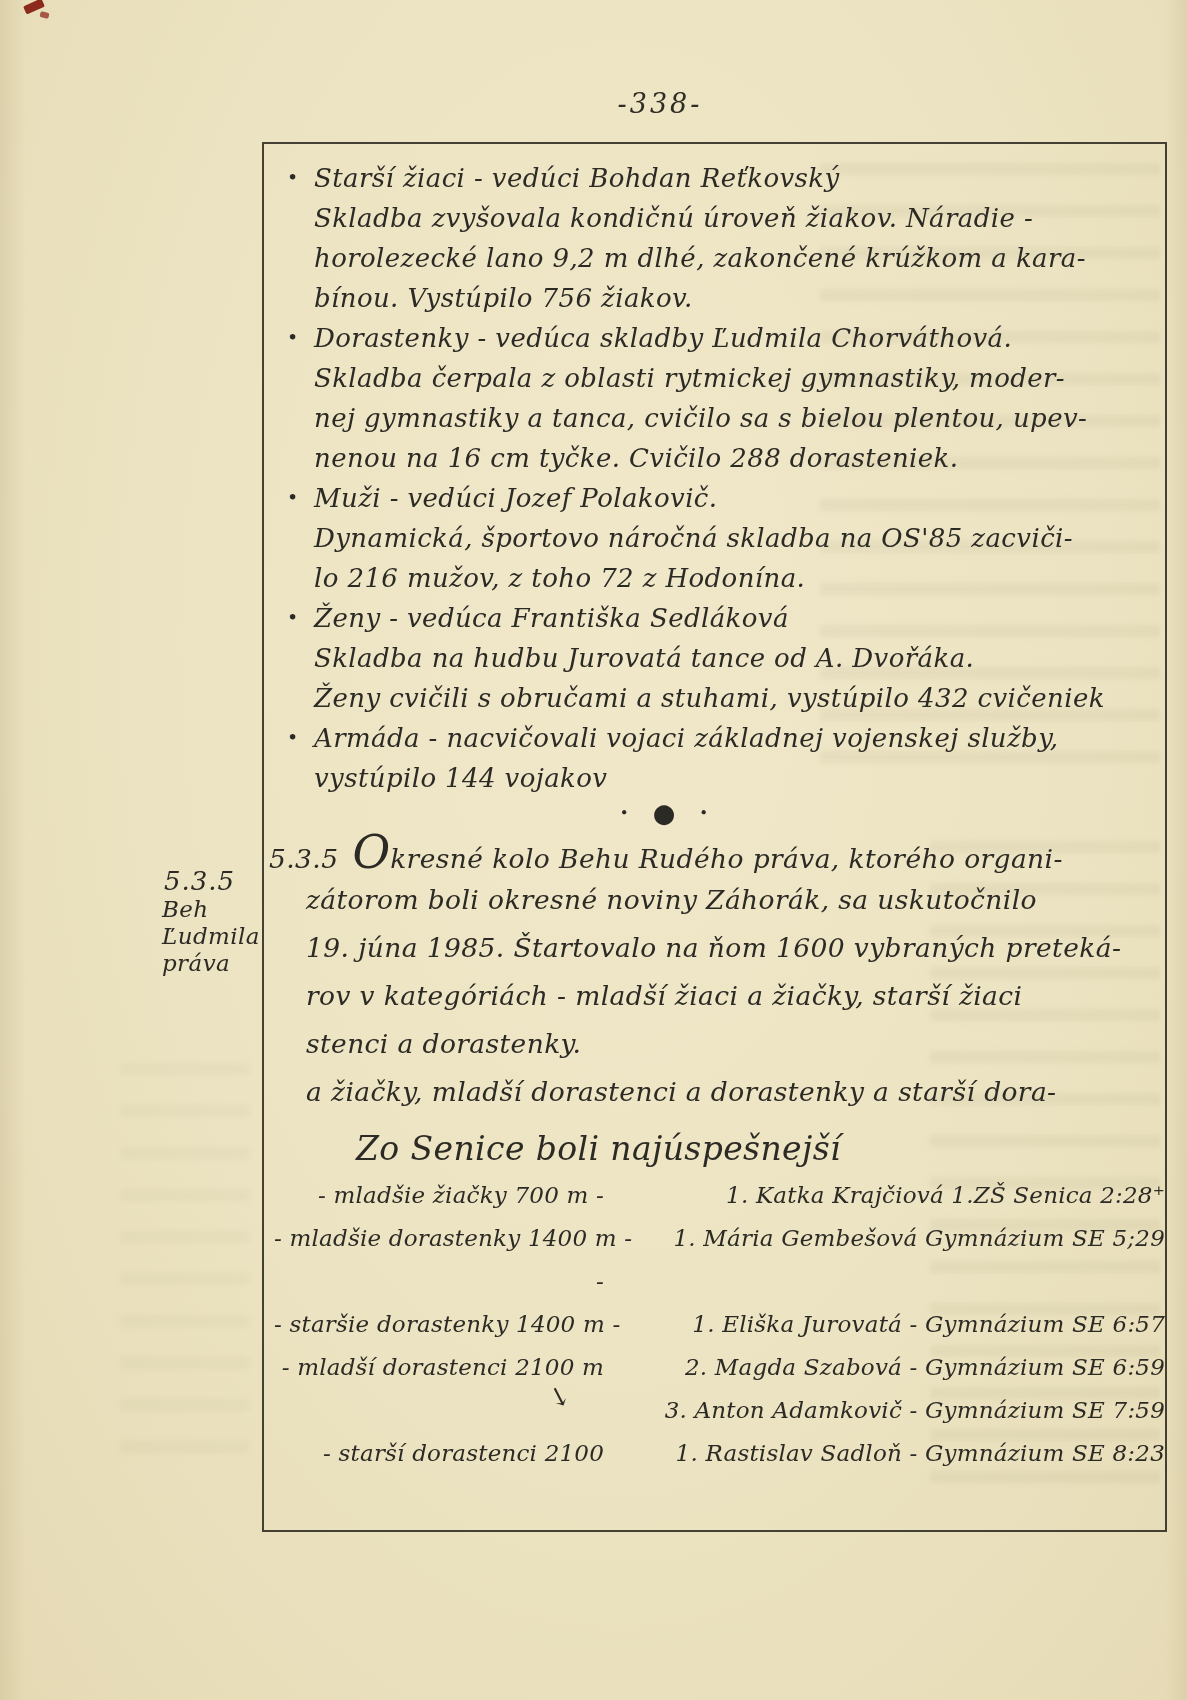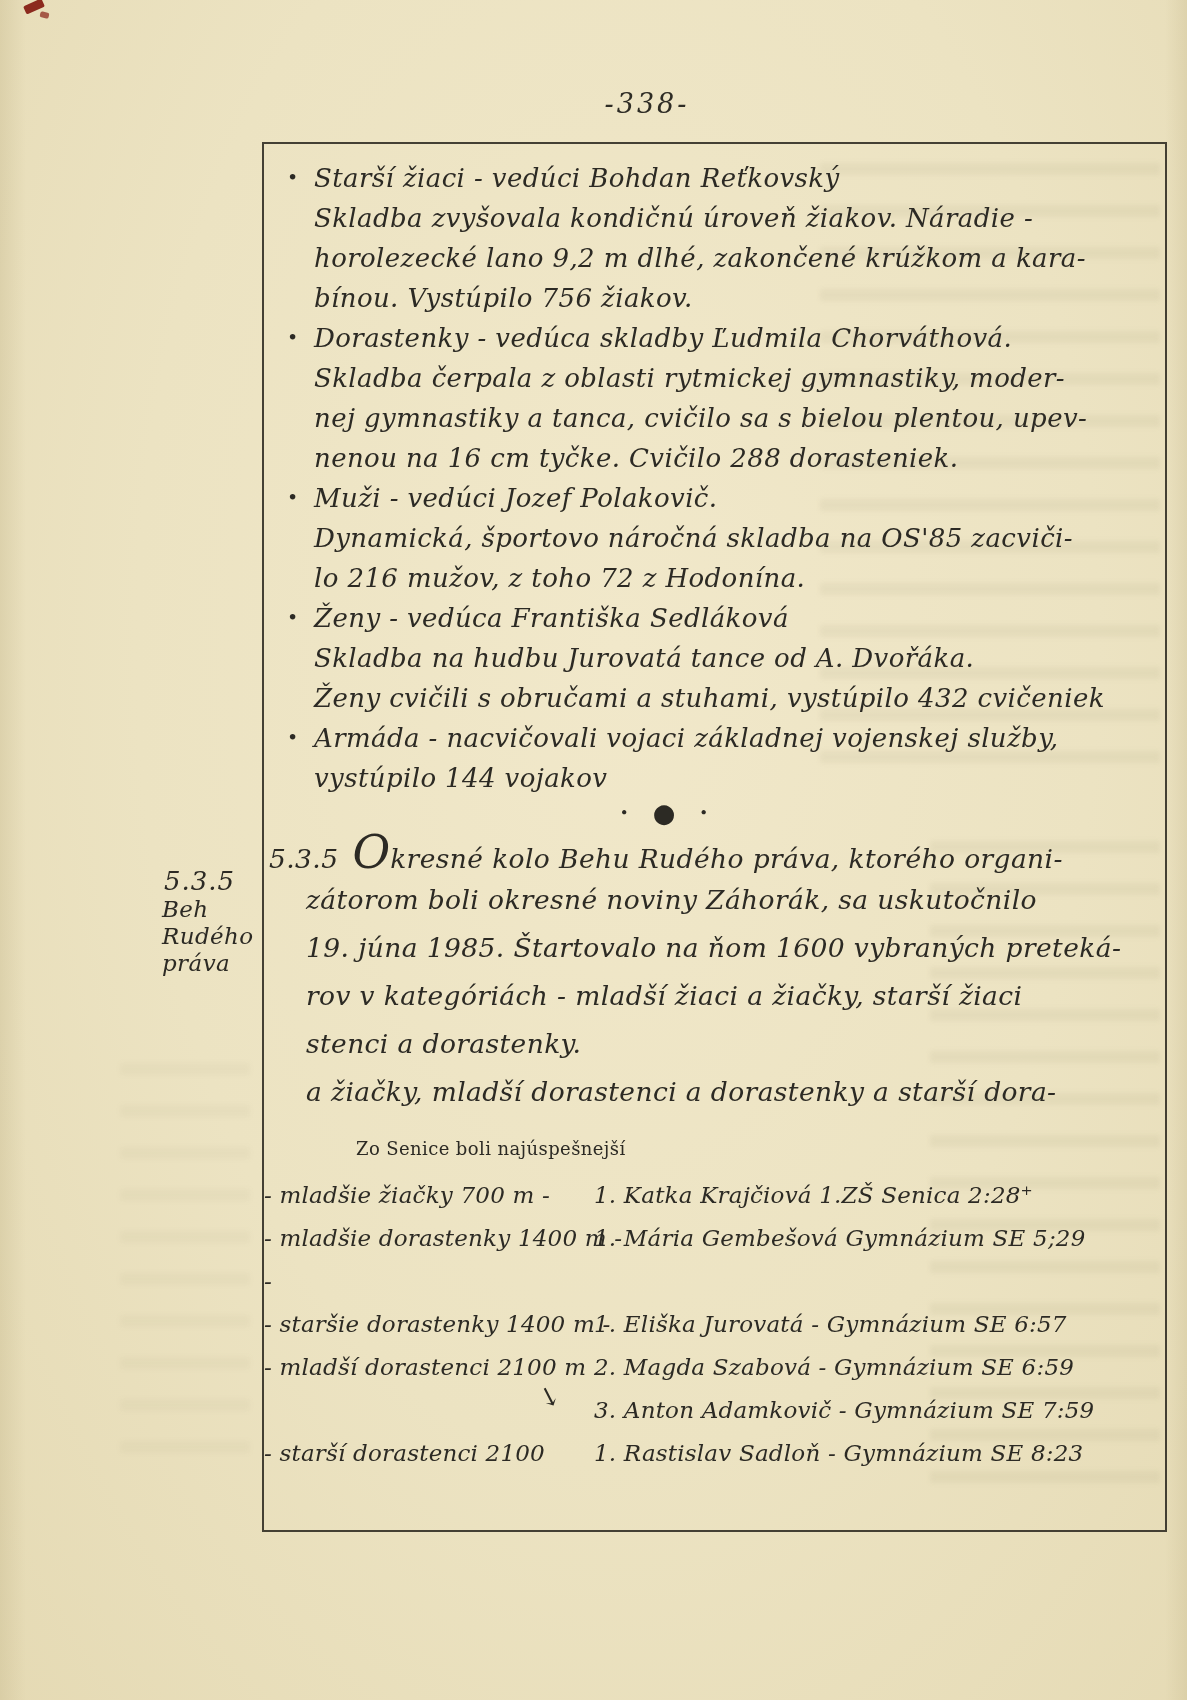--- a/index.html
+++ b/index.html
@@ -9,21 +9,21 @@
       linear-gradient(90deg, rgba(196,183,140,0.35) 0px, rgba(196,183,140,0.0) 26px),
       linear-gradient(270deg, rgba(196,183,140,0.30) 0px, rgba(196,183,140,0.0) 22px),
       radial-gradient(ellipse at 52% 38%, #f1e8ca 0%, #ece3c2 55%, #e5dab4 100%);
     font-family:"DejaVu Serif", serif;
     color:#2c2a24;
   }
   .hand { font-style:italic; letter-spacing:0.4px; }
 
   
   .pagenum {
-    position:absolute; top:88px; left:572px; width:150px; text-align:center;
+    position:absolute; top:88px; left:585px; width:150px; text-align:center;
     font-size:27px; font-style:italic; letter-spacing:3px; color:#2e2c25;
   }
 
   
   .corner-mark-a { position:absolute; left:24px; top:2px; width:20px; height:9px;
     background:#8c2a1e; transform:rotate(-24deg); border-radius:2px; }
   .corner-mark-b { position:absolute; left:40px; top:12px; width:9px; height:6px;
     background:#93372a; transform:rotate(14deg); border-radius:2px; opacity:0.8; }
 
   
@@ -63,26 +63,26 @@
   .sep .D  { font-size:26px; line-height:1; }
 
   
   .race-line { padding-left:42px; height:48px; line-height:48px; font-size:26.5px;
     font-style:italic; letter-spacing:0.4px; white-space:nowrap; }
   .race-first { padding-left:5px; }
   .race-first .num { font-style:italic; margin-right:14px; }
   .race-first .initial { font-size:46px; font-style:italic; letter-spacing:0; }
 
   .intro { padding-left:92px; height:46px; line-height:46px; margin-top:10px;
-    font-size:18px; letter-spacing:0.4px; }
+    font-size:33px; font-style:italic; letter-spacing:0.4px; }
 
   
   .results { margin-top:2px; }
-  .res-row { display:flex; height:43px; line-height:43px;
-    font-size:23px; font-style:italic; letter-spacing:0.2px; white-space:nowrap; }
+  .res-row { display:flex; padding-left:10px; height:43px; line-height:43px;
+    font-size:23px; font-style:italic; letter-spacing:0.2px; white-space:nowrap;text-align:right; }
   .res-cat { width:330px; flex:none; position:relative; }
   .res-val { flex:1; }
   .res-arrow { position:absolute; right:34px; top:-14px; font-size:26px;
     font-style:normal; transform:rotate(18deg); }
 </style>
 </head>
 <body>
 
 <div>
 
@@ -91,21 +91,21 @@
   <div class="ghost g3"></div>
 
   <div class="corner-mark-a"></div>
   <div class="corner-mark-b"></div>
 
   <div class="pagenum hand">-338-</div>
 
   <div class="margin-note">
     <div class="mn-num hand">5.3.5</div>
     <div class="mn-line hand">Beh</div>
-    <div class="mn-line hand">Rudého</div>
+    <div class="mn-line hand">Ľudmila</div>
     <div class="mn-line hand">práva</div>
   </div>
 
   <div class="frame">
 
     <div>
         <div class="hline hand"><span class="blt">•</span><span>Starší žiaci - vedúci Bohdan Reťkovský</span></div>
         <div class="hline hand"><span>Skladba zvyšovala kondičnú úroveň žiakov. Náradie -</span></div>
         <div class="hline hand"><span>horolezecké lano 9,2 m dlhé, zakončené krúžkom a kara-</span></div>
         <div class="hline hand"><span>bínou. Vystúpilo 756 žiakov.</span></div>

